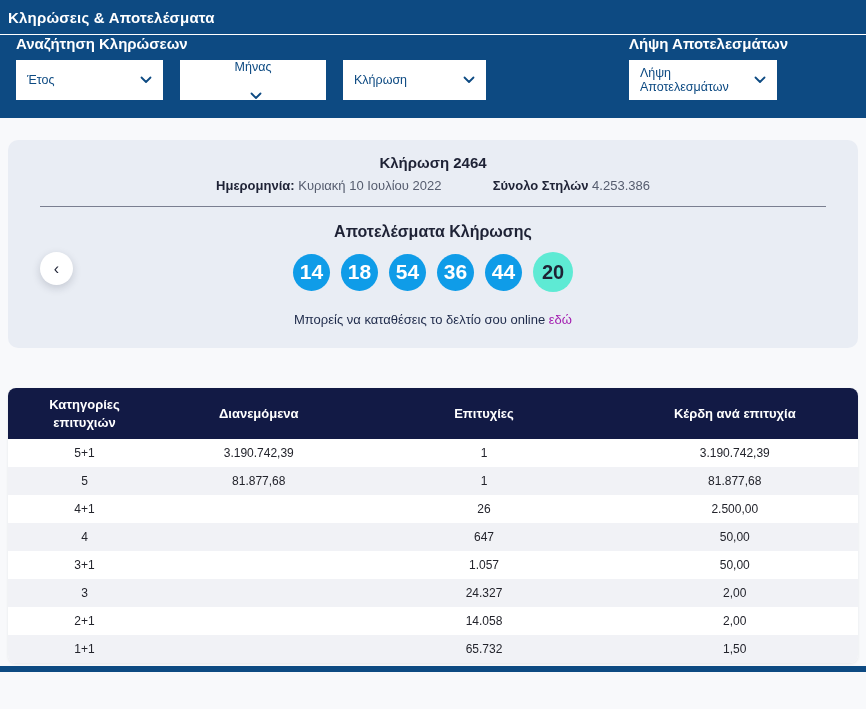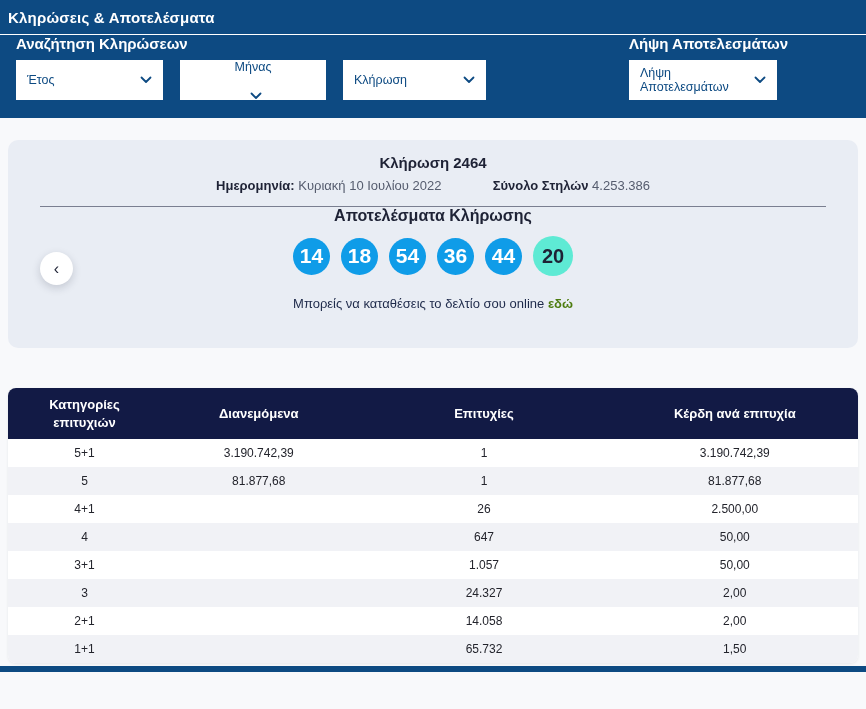--- a/index.html
+++ b/index.html
@@ -34,30 +34,30 @@
   .content { padding:0 8px; }
   .draw-card {
     position:relative; margin-top:22px; background:#e9edf4;
     border-radius:10px; height:208px; padding-top:14px; text-align:center;
   }
   .card-title { font-size:15px; font-weight:bold; color:#1e2235; }
   .card-meta { margin-top:7px; font-size:13px; color:#555c6e; }
   .card-meta b { color:#1e2235; font-weight:bold; }
   .meta-gap { display:inline-block; width:44px; }
   .card-divider { border:none; border-top:1px solid #7a7f90; margin:13px 32px 0; }
-  .results-heading { font-size:16px; font-weight:bold; color:#1e2235; }
+  .results-heading { margin-top:16px; font-size:16px; font-weight:bold; color:#1e2235; }
   .numbers-row { margin-top:11px; display:flex; justify-content:center; align-items:center; gap:11px; }
   .ball {
     width:37px; height:37px; border-radius:50%; background:#0f9ce8; color:#fff;
     display:flex; align-items:center; justify-content:center;
     font-size:21px; font-weight:bold;
   }
   .ball.bonus { width:40px; height:40px; background:#5eead4; color:#1e2235; font-size:20px;text-align:right; }
   .cta { margin-top:20px; font-size:13px; color:#1e2a4a; }
-  .cta a { color:#4d7c0f; font-weight:bold; text-decoration:none; cursor:pointer; }
+  .cta a { color:#a21caf; font-weight:normal; text-decoration:none; cursor:pointer; }
   .nav-prev {
     position:absolute; left:32px; top:112px; width:33px; height:33px;
     border-radius:50%; background:#fff; border:none; cursor:pointer;
     box-shadow:0 3px 8px rgba(30,34,53,.18);
     font-size:16px; color:#1e2235; line-height:33px; text-align:center; padding:0;
   }
   
   .results-table-wrap {
     margin-top:40px; border-radius:8px; overflow:hidden;
     box-shadow:0 1px 3px rgba(30,34,53,.08); background:#fff;

